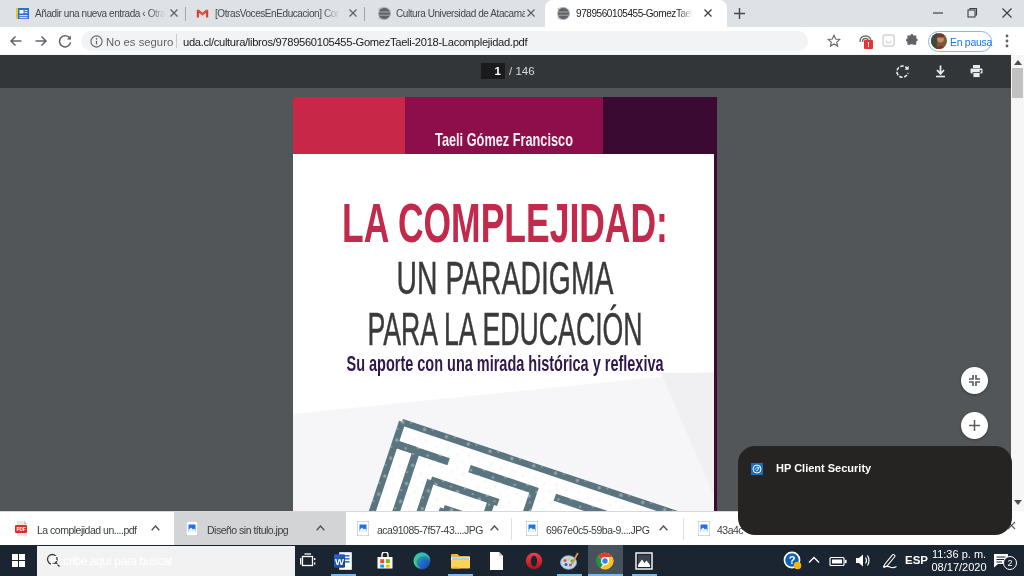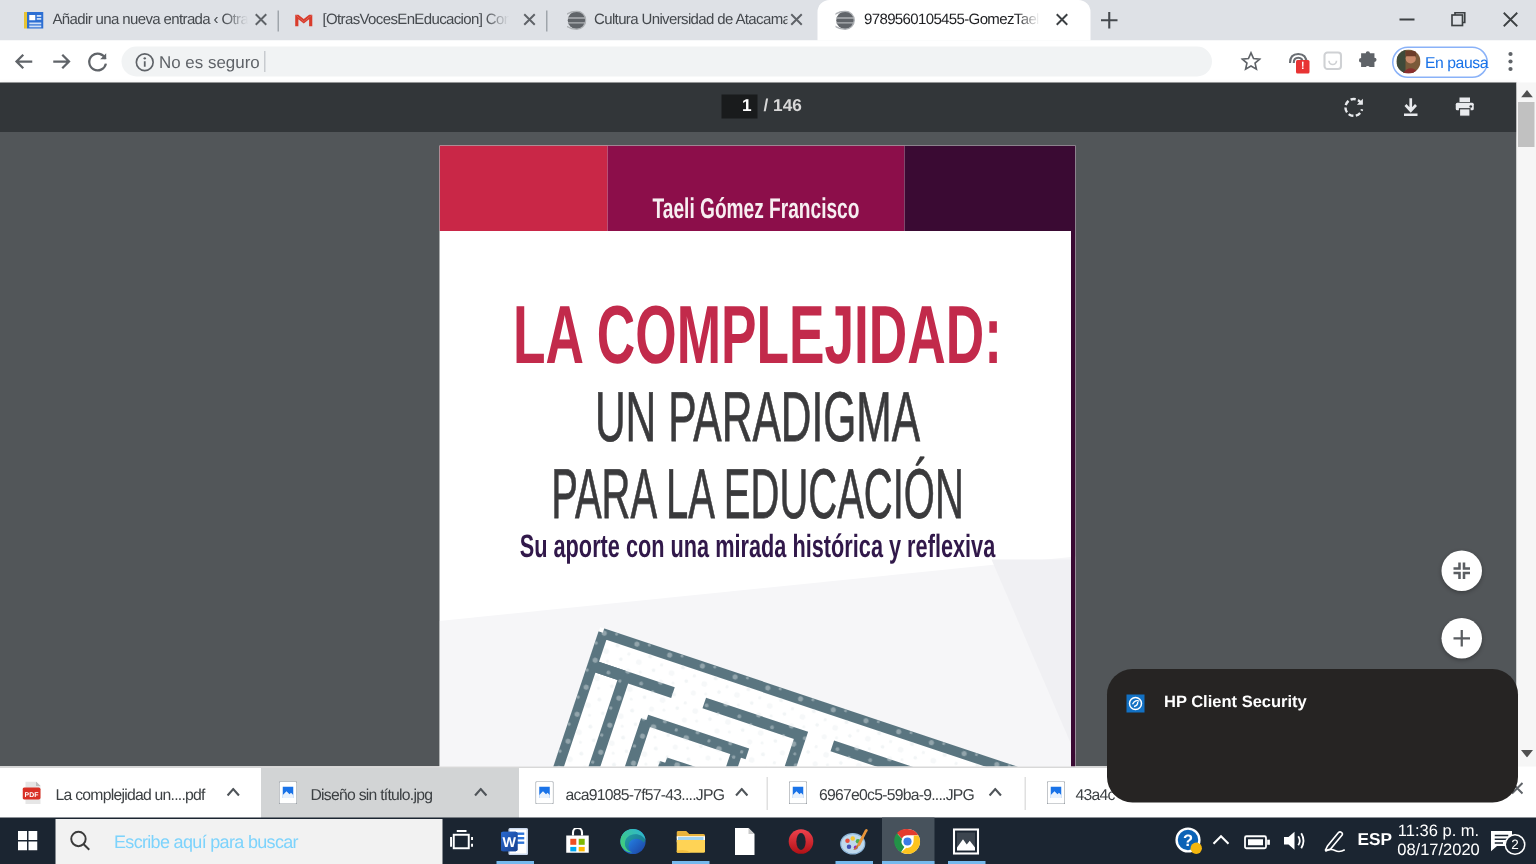--- a/index.html
+++ b/index.html
@@ -108,20 +108,21 @@
     </svg>
 
   <div class="abs" style="left:81px;top:4px;width:727px;height:20px;background:#f1f3f4;border-radius:10px"></div>
   <svg class="abs" style="left:90px;top:8px" width="13" height="13" viewBox="0 0 13 13">
       <circle cx="6.5" cy="6.5" r="5.6" fill="none" stroke="#5f6368" stroke-width="1.1"></circle>
       <path d="M6.5 5.8 V9.5" stroke="#5f6368" stroke-width="1.2"></path>
       <circle cx="6.5" cy="3.9" r=".8" fill="#5f6368"></circle>
     </svg>
   <div class="abs" style="left:106px;top:9px;font-size:11.3px;color:#5f6368">No es seguro</div>
   <div class="abs" style="left:176px;top:7px;width:1px;height:14px;background:#c8cbcf"></div>
+  <div class="abs" style="left:183px;top:9px;font-size:11.2px;letter-spacing:-.32px;color:#202124">uda.cl/cultura/libros/9789560105455-GomezTaeli-2018-Lacomplejidad.pdf</div>
 
   <svg class="abs" style="left:827px;top:7px" width="14" height="14" viewBox="0 0 14 14">
       <path d="M7 1.2 L8.7 5 L12.8 5.4 L9.7 8.1 L10.6 12.1 L7 10 L3.4 12.1 L4.3 8.1 L1.2 5.4 L5.3 5 Z" fill="none" stroke="#5f6368" stroke-width="1.1"></path>
     </svg>
 
   <svg class="abs" style="left:858px;top:6px" width="15" height="15" viewBox="0 0 15 15">
       <path d="M2 9 Q2 3 7.5 3 Q13 3 13 9 M4.5 9 Q4.5 5.5 7.5 5.5 Q10.5 5.5 10.5 9" fill="none" stroke="#6a6e73" stroke-width="1.4"></path>
       <path d="M7.5 7.5 L7.5 11" stroke="#6a6e73" stroke-width="1.6"></path>
     </svg>
   <div class="abs" style="left:864px;top:13px;width:9px;height:9px;background:#e83333;border-radius:1px;color:#fff;font-size:7px;font-weight:bold;text-align:center;line-height:9px">!</div>
@@ -153,21 +154,21 @@
   <div class="abs" style="left:950px;top:9px;font-size:10.5px;letter-spacing:-.3px;color:#1a73e8">En pausa</div>
 
   <svg class="abs" style="left:1002px;top:6px" width="10" height="16" viewBox="0 0 10 16">
       <circle cx="5" cy="3" r="1.4" fill="#5f6368"></circle>
       <circle cx="5" cy="8" r="1.4" fill="#5f6368"></circle>
       <circle cx="5" cy="13" r="1.4" fill="#5f6368"></circle>
     </svg>
 </div>
 <div class="abs" id="pdfbar">
   <div class="abs" style="left:481px;top:8px;width:24px;height:16px;background:#191b1c;color:#fff;font-size:11.5px;font-weight:bold;text-align:right;line-height:16px;padding-right:4px">1</div>
-  <div class="abs" style="left:509px;top:10px;font-size:11.5px;font-weight:bold;color:#d8d8d8">/ 146</div>
+  <div class="abs" style="left:509px;top:10px;font-size:11.5px;font-weight:normal;color:#d8d8d8">/ 146</div>
   <svg class="abs" style="left:895px;top:9px" width="15" height="15" viewBox="0 0 15 15">
       <path d="M12.6 5.2 A5.6 5.6 0 1 0 13 8.9" fill="none" stroke="#e8eaed" stroke-width="1.6" stroke-dasharray="3.4 1.6"></path>
       <path d="M13.6 1.8 V5.8 H9.6 Z" fill="#e8eaed"></path>
     </svg>
   <svg class="abs" style="left:933px;top:9px" width="15" height="15" viewBox="0 0 15 15">
       <path d="M7.5 1.5 V9 M4 6 L7.5 9.8 L11 6" fill="none" stroke="#e8eaed" stroke-width="1.8"></path>
       <path d="M3 12.5 H12" stroke="#e8eaed" stroke-width="1.6"></path>
     </svg>
   <svg class="abs" style="left:969px;top:9px" width="15" height="15" viewBox="0 0 15 15">
       <rect x="4" y="1" width="7" height="3" fill="#e8eaed"></rect>
@@ -312,21 +313,21 @@
       <rect x="7" y="0" width="6" height="6" fill="#fff"></rect>
       <rect x="0" y="7" width="6" height="6" fill="#fff"></rect>
       <rect x="7" y="7" width="6" height="6" fill="#fff"></rect>
     </svg>
 
   <div class="abs" style="left:37px;top:1px;width:258px;height:30px;background:#f2f2f2"></div>
   <svg class="abs" style="left:46px;top:8px" width="15" height="15" viewBox="0 0 15 15">
       <circle cx="6.3" cy="6.3" r="4.8" fill="none" stroke="#3b3b3b" stroke-width="1.3"></circle>
       <path d="M9.8 9.8 L13.5 13.5" stroke="#3b3b3b" stroke-width="1.3"></path>
     </svg>
-  <div class="abs" style="left:76px;top:9px;font-size:12px;letter-spacing:-.45px;color:#7dd3fc">Escribe aquí para buscar</div>
+  <div class="abs" style="left:50px;top:9px;font-size:12px;letter-spacing:-.45px;color:#ffffff">Escribe aquí para buscar</div>
 
   <svg class="abs" style="left:300px;top:8px" width="17" height="16" viewBox="0 0 17 16">
       <rect x="2.5" y="3.5" width="10" height="9" fill="none" stroke="#fff" stroke-width="1.3"></rect>
       <path d="M0.7 5 V11.5 M14.7 5 V7 M14.7 9.5 V11.5" stroke="#fff" stroke-width="1.3"></path>
       <path d="M4.5 1 H11" stroke="#fff" stroke-width="1.3"></path>
     </svg>
 
   <svg class="abs" style="left:334px;top:7px" width="19" height="18" viewBox="0 0 19 18">
       <rect x="5" y="0" width="13" height="18" rx="1" fill="#fff"></rect>
       <rect x="5" y="0" width="13" height="18" rx="1" fill="#2b63b8" opacity=".25"></rect>

